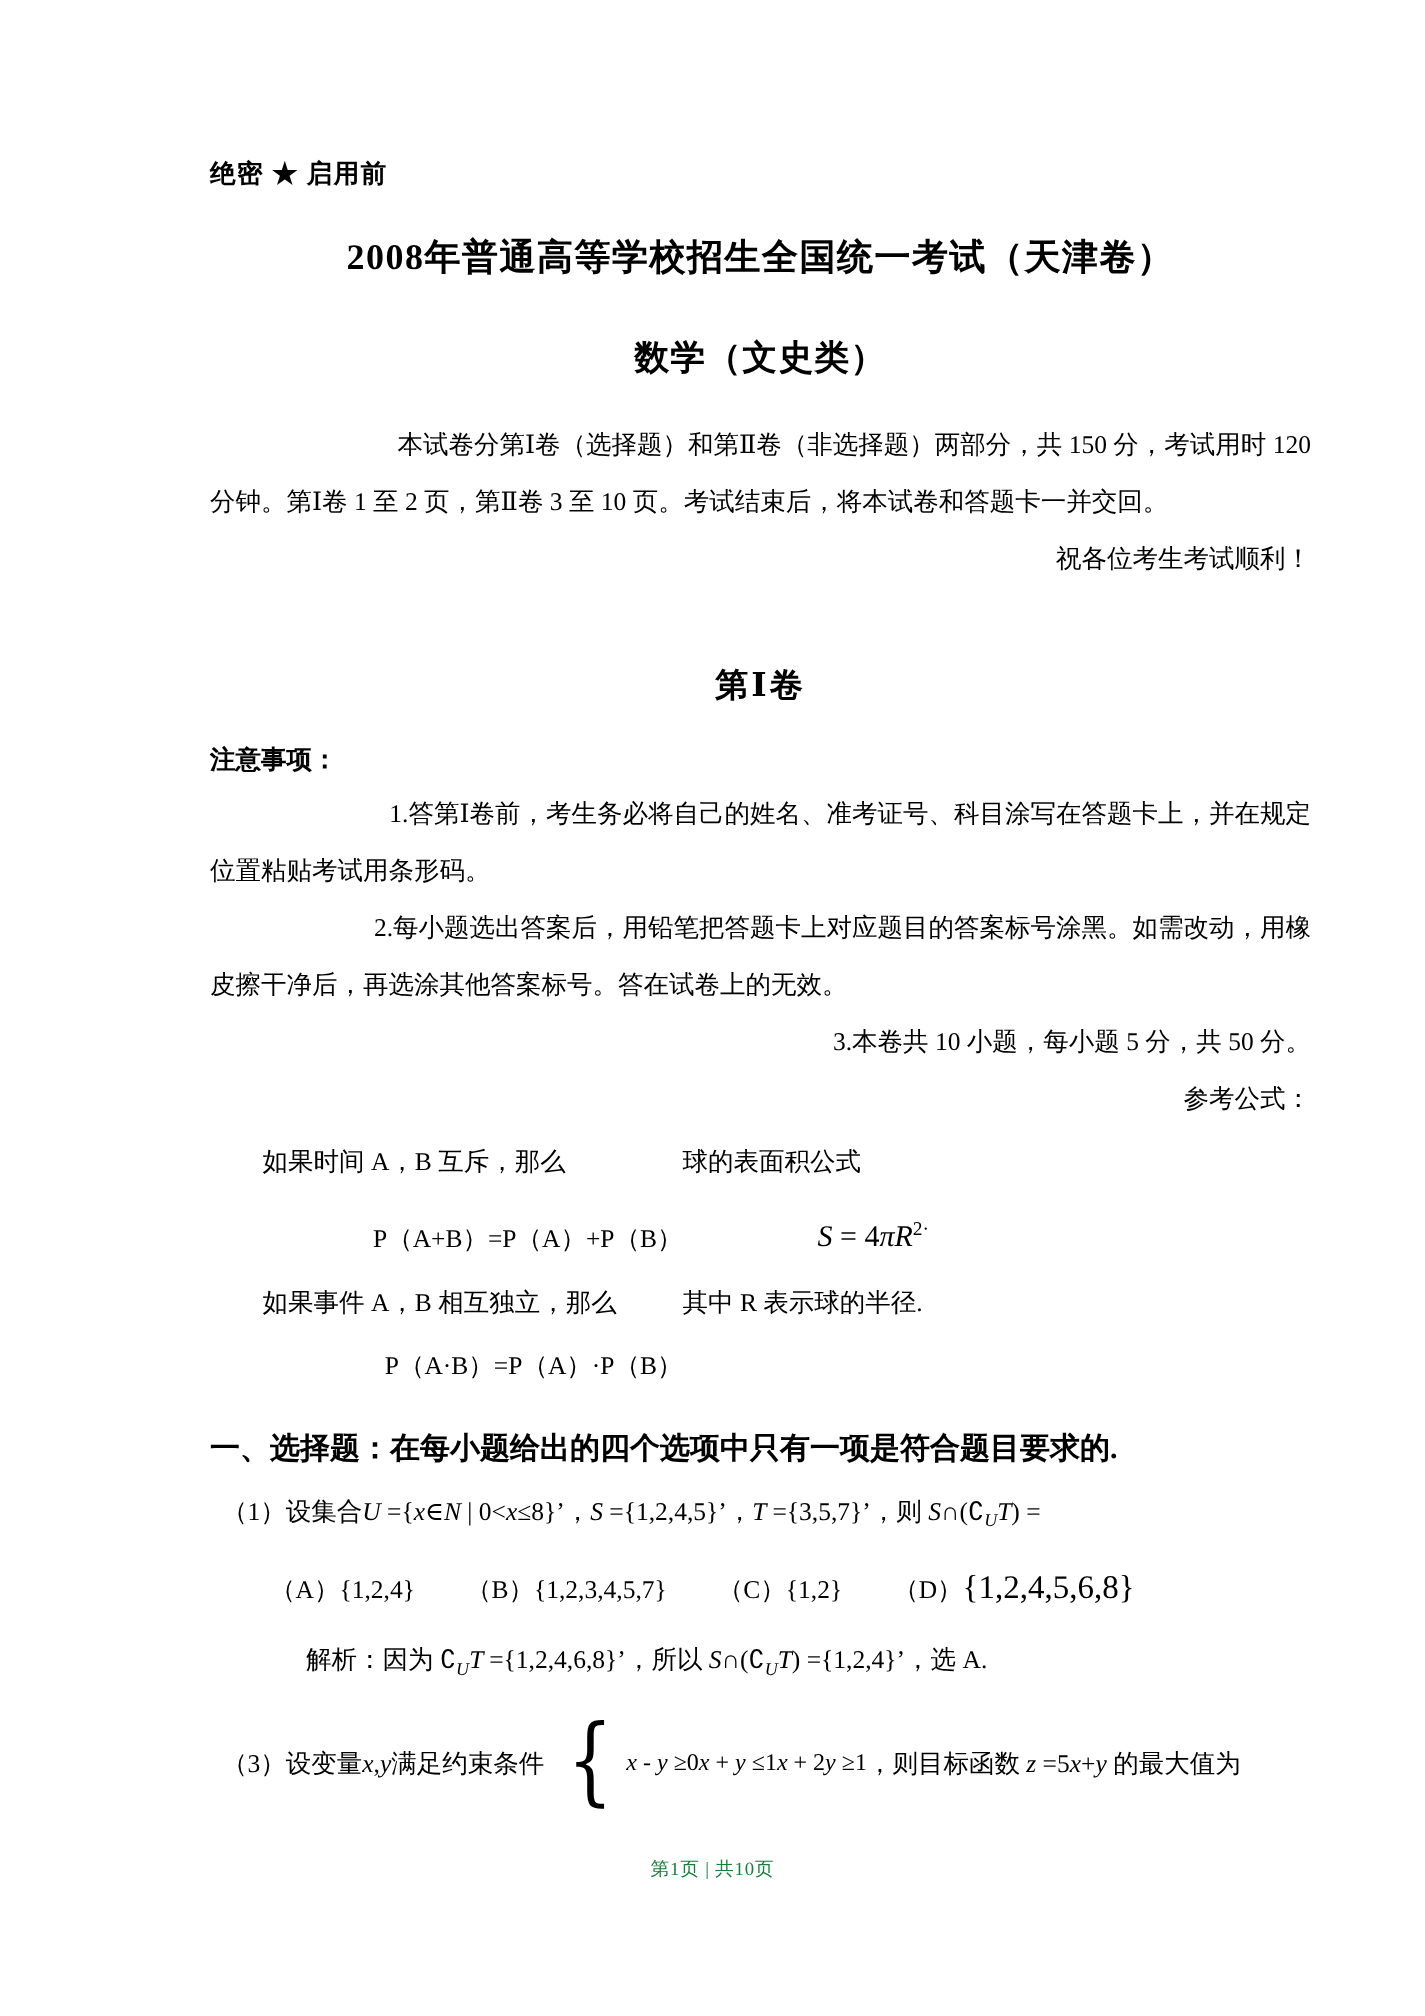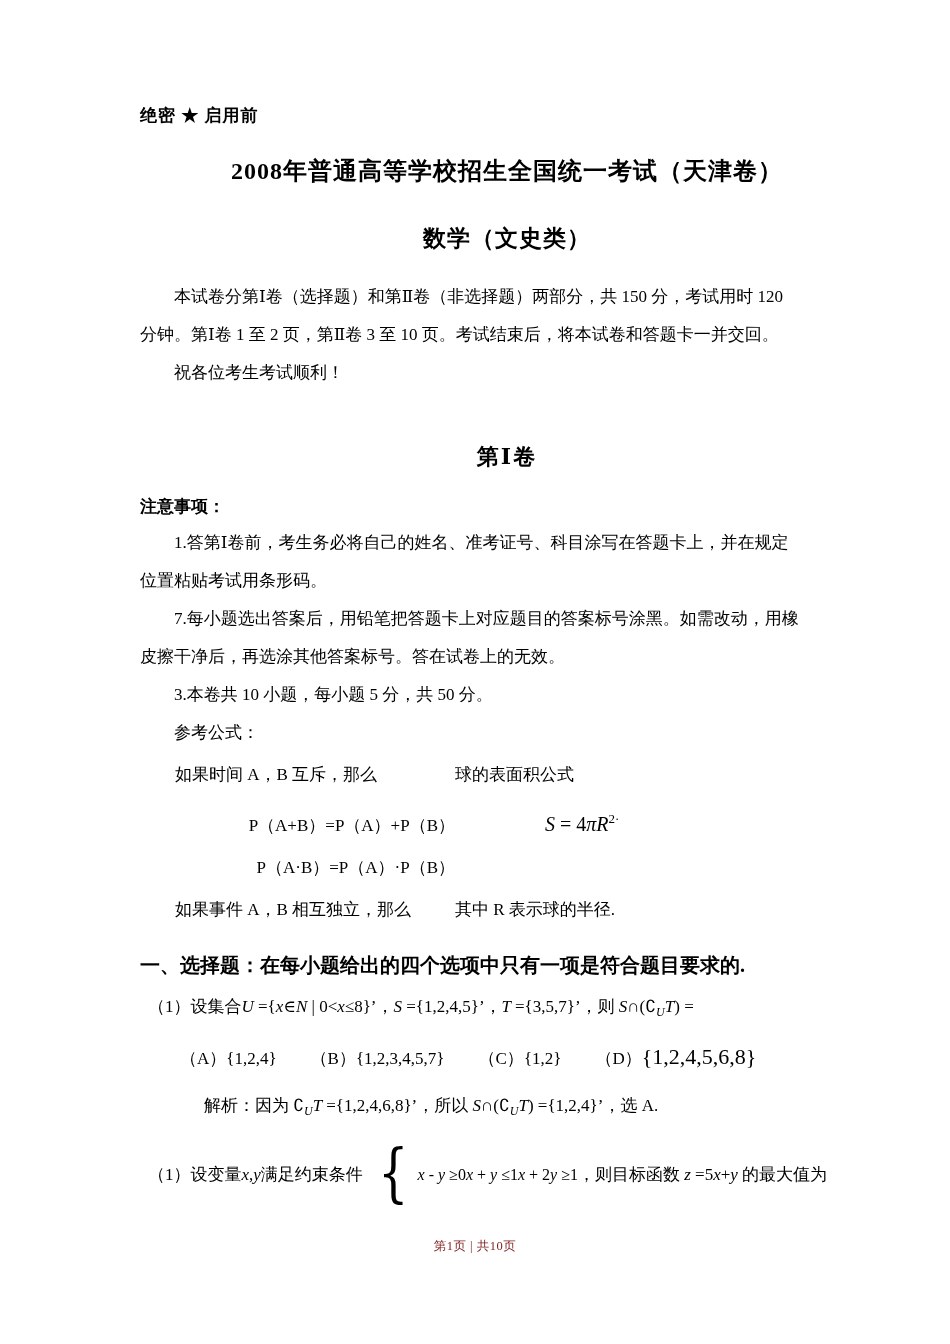--- a/index.html
+++ b/index.html
@@ -9,21 +9,21 @@
     font-family:"Liberation Serif","DejaVu Serif",serif; color:#000;
   }
   .page { position:absolute; inset:0; padding:104px 76px 0 140px; }
 
   .classification { font-weight:bold; font-size:17px; letter-spacing:1px; }
 
   .title { text-align:center; font-weight:bold; font-size:24px; margin-top:28px; letter-spacing:1px; }
   .subject { text-align:center; font-weight:bold; font-size:23px; margin-top:36px; letter-spacing:1px; }
 
   .line { font-size:17px; line-height:38px; }
-  .indent { padding-left:34px; }
+  .indent { padding-left:34px;text-align:right; }
 
   .intro { margin-top:24px; }
 
   .part-heading { text-align:center; font-weight:bold; font-size:22px; margin-top:50px; letter-spacing:2px; }
 
   .notes-title { font-weight:bold; font-size:17px; line-height:34px; margin-top:18px; }
 
   .formulas { padding-left:35px; margin-top:2px; }
   .frow { display:flex; align-items:baseline; }
   .fleft { width:280px; font-size:17px; line-height:42px; flex:none; }
@@ -40,21 +40,21 @@
   .q-analysis { padding-left:64px; line-height:48px; }
 
   .q2-row { display:flex; align-items:center; margin-top:10px; padding-left:8px; font-size:17px; }
   .q2-row .seg { white-space:nowrap; }
   .brace { font-size:64px; font-weight:300; line-height:0.9; margin:0 4px 0 10px;
            font-family:"DejaVu Serif",serif; transform:scaleX(0.75); display:inline-block; }
   .system { display:inline-flex; flex-direction:row; }
   .sys-line { display:block; font-size:16px; line-height:23px; }
 
   .footer { position:absolute; left:0; right:0; top:1238px; text-align:center;
-            font-size:12.5px; color:#7f1d1d; letter-spacing:0.5px; }
+            font-size:12.5px; color:#15803d; letter-spacing:0.5px; }
 </style>
 </head>
 <body>
 
 <div class="page">
 
   <div class="classification">绝密 ★ 启用前</div>
 
   <div class="title">2008年普通高等学校招生全国统一考试（天津卷）</div>
 
@@ -66,55 +66,55 @@
     <div class="line indent">祝各位考生考试顺利！</div>
   </div>
 
   <div class="part-heading">第Ⅰ卷</div>
 
   <div class="notes-title">注意事项：</div>
 
   <div>
     <div class="line indent">1.答第Ⅰ卷前，考生务必将自己的姓名、准考证号、科目涂写在答题卡上，并在规定</div>
     <div class="line">位置粘贴考试用条形码。</div>
-    <div class="line indent">7.每小题选出答案后，用铅笔把答题卡上对应题目的答案标号涂黑。如需改动，用橡</div>
+    <div class="line indent">2.每小题选出答案后，用铅笔把答题卡上对应题目的答案标号涂黑。如需改动，用橡</div>
     <div class="line">皮擦干净后，再选涂其他答案标号。答在试卷上的无效。</div>
     <div class="line indent">3.本卷共 10 小题，每小题 5 分，共 50 分。</div>
   </div>
 
   <div class="line indent">参考公式：</div>
 
   <div class="formulas">
     <div class="frow">
       <div class="fleft">如果时间 A，B 互斥，那么</div>
       <div class="fright">球的表面积公式</div>
     </div>
     <div class="frow">
       <div class="fleft fml-indent">P（A+B）=P（A）+P（B）</div>
       <div class="fright sphere"><span style="font-style: italic;">S</span><span>  =  4</span><span style="font-style: italic;">π</span><span style="font-style: italic;">R</span><sup>2·</sup></div>
     </div>
     <div class="frow">
-      <div class="fleft fml-indent">P（A·B）=P（A）·P（B）</div>
+      <div class="fleft">如果事件 A，B 相互独立，那么</div>
+      <div class="fright">其中 R 表示球的半径.</div>
     </div>
     <div class="frow">
-      <div class="fleft">如果事件 A，B 相互独立，那么</div>
-      <div class="fright">其中 R 表示球的半径.</div>
+      <div class="fleft fml-indent">P（A·B）=P（A）·P（B）</div>
     </div>
   </div>
 
   <div class="section-heading">一、选择题：在每小题给出的四个选项中只有一项是符合题目要求的.</div>
 
   <div class="q-line" style="padding-left:8px;"><span>（1）设集合</span><span style="font-style: italic;">U </span><span>={</span><span style="font-style: italic;">x</span><span>∈</span><span style="font-style: italic;">N</span><span> | 0&lt;</span><span style="font-style: italic;">x</span><span>≤8}</span><span>’</span><span>，</span><span style="font-style: italic;">S </span><span>={1,2,4,5}</span><span>’</span><span>，</span><span style="font-style: italic;">T </span><span>={3,5,7}</span><span>’</span><span>，则 </span><span style="font-style: italic;">S</span><span>∩(∁</span><sub style="font-style: italic;">U</sub><span style="font-style: italic;">T</span><span>) =</span></div>
 
   <div class="q-line q-options"><span>（A）</span><span style="font-size: 17px;">{1,2,4}</span><span>　　</span><span>（B）</span><span style="font-size: 17px;">{1,2,3,4,5,7}</span><span>　　</span><span>（C）</span><span style="font-size: 17px;">{1,2}</span><span>　　</span><span>（D）</span><span style="font-size: 22px;">{1,2,4,5,6,8}</span></div>
 
   <div class="q-line q-analysis"><span>解析：因为 </span><span>∁</span><sub style="font-style: italic;">U</sub><span style="font-style: italic;">T </span><span>={1,2,4,6,8}</span><span>’</span><span>，所以 </span><span style="font-style: italic;">S</span><span>∩(∁</span><sub style="font-style: italic;">U</sub><span style="font-style: italic;">T</span><span>) ={1,2,4}</span><span>’</span><span>，选 A.</span></div>
 
   <div class="q2-row">
-    <span class="seg"><span>（1）设变量</span><span style="font-style: italic;">x</span><span>,</span><span style="font-style: italic;">y</span><span>满足约束条件</span></span>
+    <span class="seg"><span>（3）设变量</span><span style="font-style: italic;">x</span><span>,</span><span style="font-style: italic;">y</span><span>满足约束条件</span></span>
     <span class="brace">{</span>
     <span class="system">
       <span class="sys-line"><span style="font-style: italic;">x</span><span> - </span><span style="font-style: italic;">y</span><span> ≥0</span></span>
       <span class="sys-line"><span style="font-style: italic;">x</span><span> + </span><span style="font-style: italic;">y</span><span> ≤1</span></span>
       <span class="sys-line"><span style="font-style: italic;">x</span><span> + 2</span><span style="font-style: italic;">y</span><span> ≥1</span></span>
     </span>
     <span class="seg"><span>，则目标函数 </span><span style="font-style: italic;">z </span><span>=5</span><span style="font-style: italic;">x</span><span>+</span><span style="font-style: italic;">y</span><span> 的最大值为</span></span>
   </div>
 
   <div class="footer">第1页 | 共10页</div>

